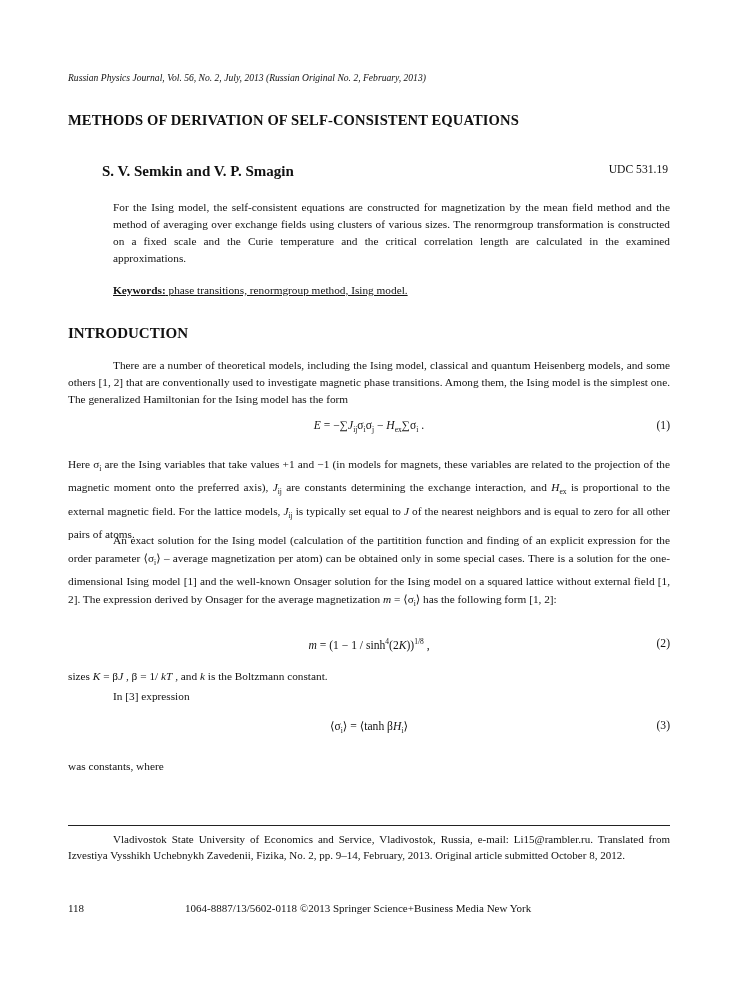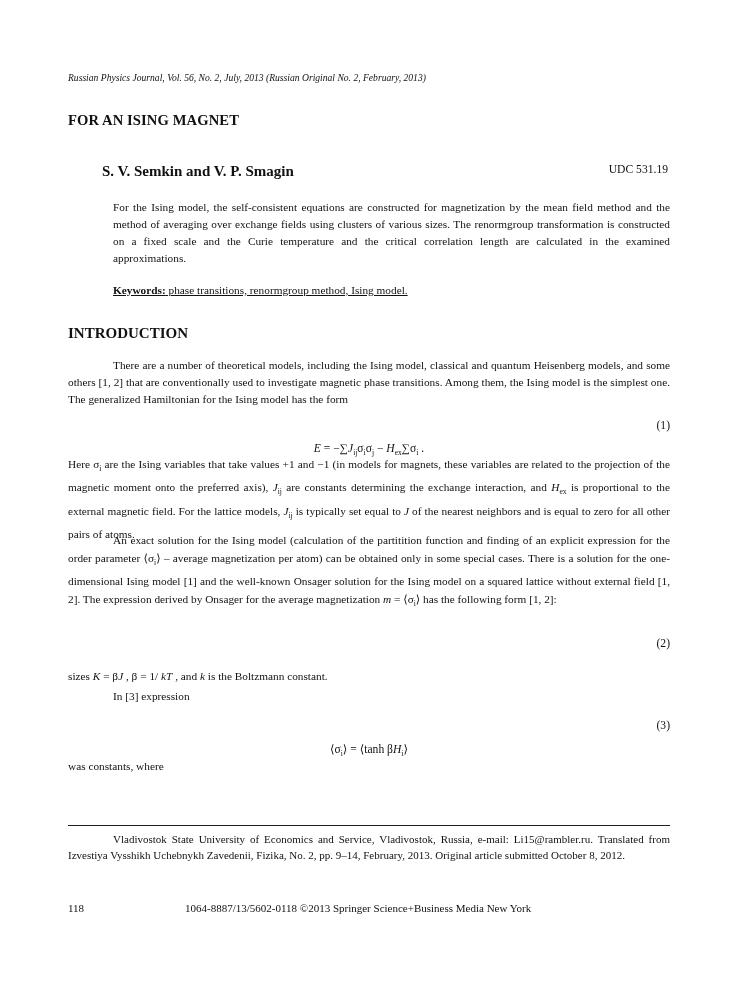--- a/index.html
+++ b/index.html
@@ -10,36 +10,36 @@
   .title { left: 68px; top: 110px; font-size: 14.6px; font-weight: bold; line-height: 21px; letter-spacing: 0.1px; }
   .authors { left: 102px; top: 163px; font-size: 15px; font-weight: bold; text-align: center; }
   .udc { right: 70px; top: 163px; font-size: 11.6px; }
   .abstract { left: 113px; top: 199px; width: 557px; font-size: 11.3px; line-height: 17px; text-align: justify; }
   .keywords { left: 113px; top: 284px; font-size: 11.3px; text-decoration: underline; }
   .keywords b { font-weight: bold; }
   .section { left: 68px; top: 325px; font-size: 15px; font-weight: bold; }
   .para { left: 68px; width: 602px; font-size: 11.3px; line-height: 17px; text-align: justify; }
   .indent { text-indent: 45px; }
   .eq { left: 68px; width: 602px; font-size: 11.6px; height: 18px; }
-  .eq .expr { position: absolute; left: 0; right: 0; text-align: center; font-family: "Liberation Serif", serif; margin-top: 23px; }
+  .eq .expr { position: absolute; left: 0; right: 0; text-align: center; font-family: "Liberation Serif", serif; }
   .eq .num { position: absolute; right: 0; }
   i.m { font-style: italic; }
   sub, sup { font-size: 7.5px; }
   .rule { left: 68px; top: 825px; width: 602px; height: 0; border-top: 1px solid #222; }
   .foot { left: 68px; top: 831px; width: 602px; font-size: 11px; line-height: 16px; text-align: justify; }
   .pagenum { left: 68px; top: 902px; font-size: 11px; }
   .copyright { left: 172px; top: 902px; font-size: 11px; white-space: nowrap; margin-left: 13px; }
 </style>
 </head>
 <body>
 
 <div class="abs journal">Russian Physics Journal, Vol. 56, No. 2, July, 2013 (Russian Original No. 2, February, 2013)</div>
 
 <div class="abs title">
-  <div>FOR AN ISING MAGNET</div>
+  <div>METHODS OF DERIVATION OF SELF-CONSISTENT EQUATIONS</div>
 </div>
 
 <div class="abs authors">S. V. Semkin and V. P. Smagin</div>
 <div class="abs udc">UDC 531.19</div>
 
 <div class="abs abstract">For the Ising model, the self-consistent equations are constructed for magnetization by the mean field method and the method of averaging over exchange fields using clusters of various sizes. The renormgroup transformation is constructed on a fixed scale and the Curie temperature and the critical correlation length are calculated in the examined approximations.</div>
 
 <div class="abs keywords">
   <b>Keywords:</b><span> phase transitions, renormgroup method, Ising model.</span>
 </div>
@@ -51,20 +51,21 @@
 <div class="abs eq" style="top:419px">
   <span class="expr"><i class="m">E</i> = −∑<i class="m">J</i><sub>ij</sub>σ<sub>i</sub>σ<sub>j</sub> − <i class="m">H</i><sub>ex</sub>∑σ<sub>i</sub> .</span>
   <span class="num">(1)</span>
 </div>
 
 <div class="abs para" style="top:455px; line-height:18px;"><span>Here </span>σ<sub>i</sub><span> are the Ising variables that take values +1 and −1 (in models for magnets, these variables are related to the projection of the magnetic moment onto the preferred axis), </span><i class="m">J</i><sub>ij</sub><span> are constants determining the exchange interaction, and </span><i class="m">H</i><sub>ex</sub><span> is proportional to the external magnetic field. For the lattice models, </span><i class="m">J</i><sub>ij</sub><span> is typically set equal to </span><i class="m">J</i><span> of the nearest neighbors and is equal to zero for all other pairs of atoms.</span></div>
 
 <div class="abs para indent" style="top:531px; line-height:18px;"><span>An exact solution for the Ising model (calculation of the partitition function and finding of an explicit expression for the order parameter </span>⟨σ<sub>i</sub>⟩<span> – average magnetization per atom) can be obtained only in some special cases. There is a solution for the one-dimensional Ising model [1] and the well-known Onsager solution for the Ising model on a squared lattice without external field [1, 2]. The expression derived by Onsager for the average magnetization </span><i class="m">m</i> = ⟨σ<sub>i</sub>⟩<span> has the following form [1, 2]:</span></div>
 
 <div class="abs eq" style="top:637px">
+  <span class="expr"><i class="m">m</i> = (1 − 1 / sinh<sup>4</sup>(2<i class="m">K</i>))<sup>1/8</sup> ,</span>
   <span class="num">(2)</span>
 </div>
 
 <div class="abs para" style="top:668px"><span>sizes </span><i class="m">K</i> = β<i class="m">J</i> , β = 1/ <i class="m">kT</i> <span>, and </span><i class="m">k</i><span> is the Boltzmann constant.</span></div>
 
 <div class="abs para indent" style="top:688px">In [3] expression</div>
 
 <div class="abs eq" style="top:719px">
   <span class="expr">⟨σ<sub>i</sub>⟩ = ⟨tanh β<i class="m">H</i><sub>i</sub>⟩</span>
   <span class="num">(3)</span>

